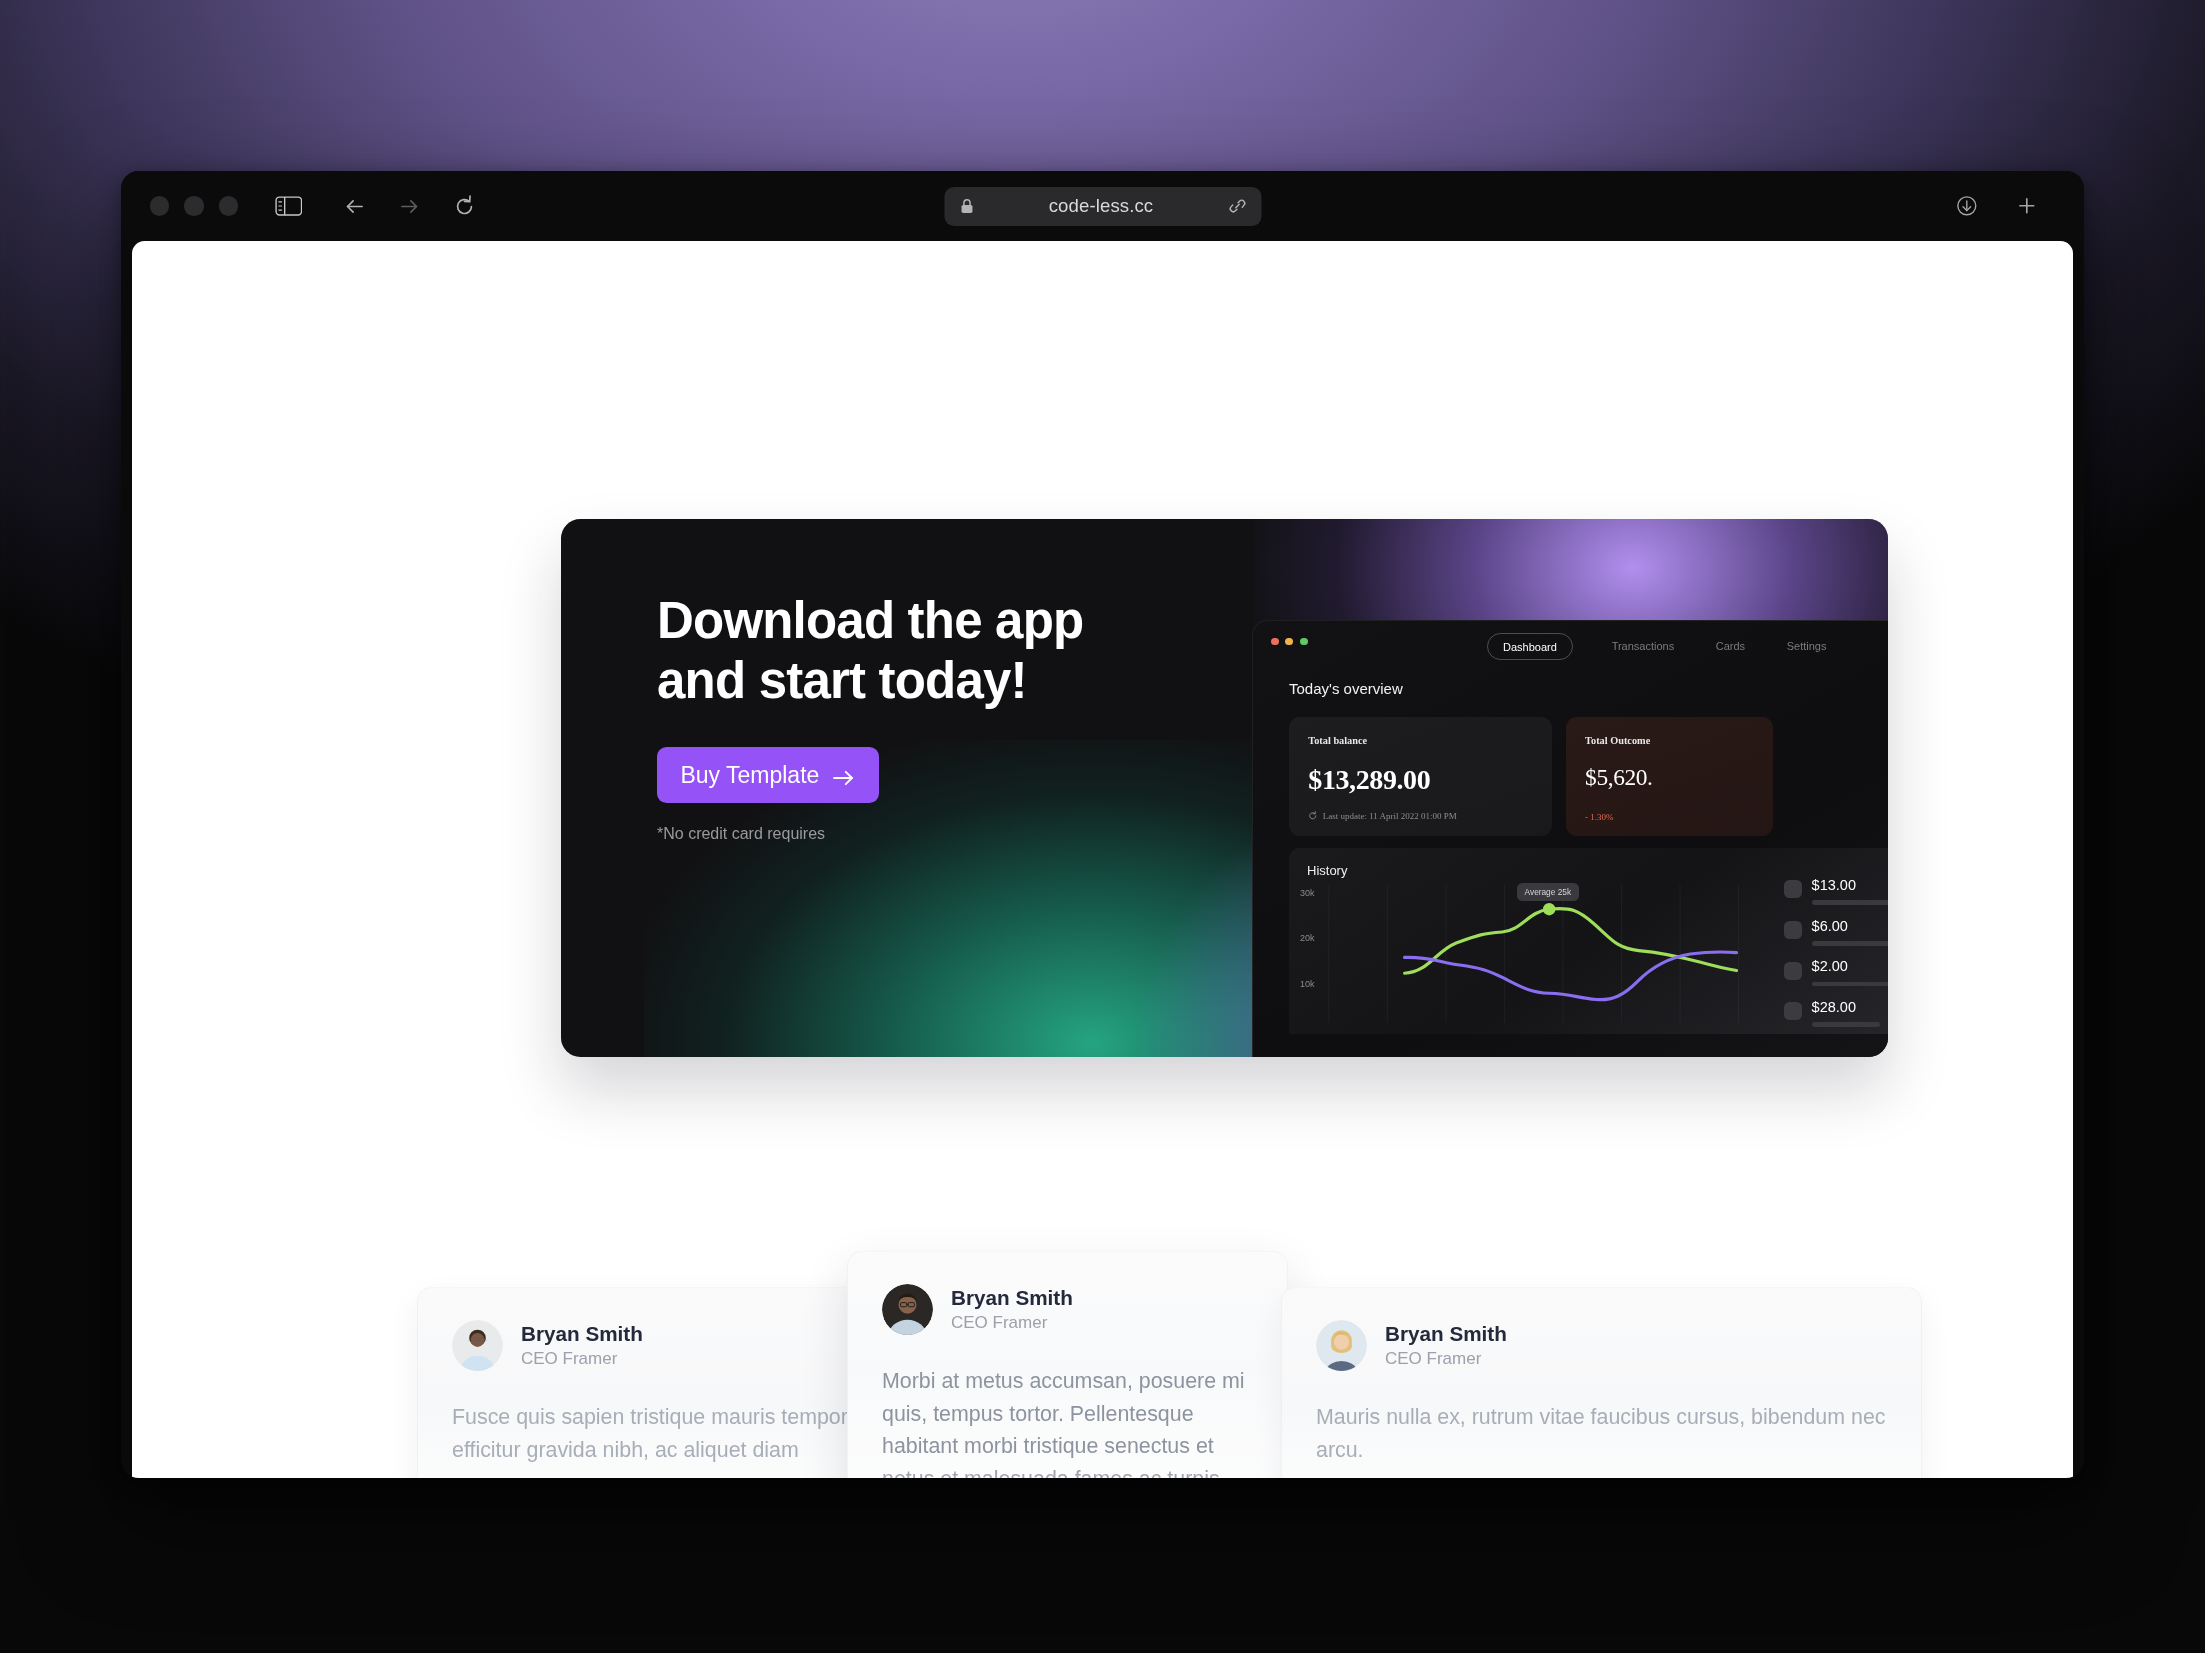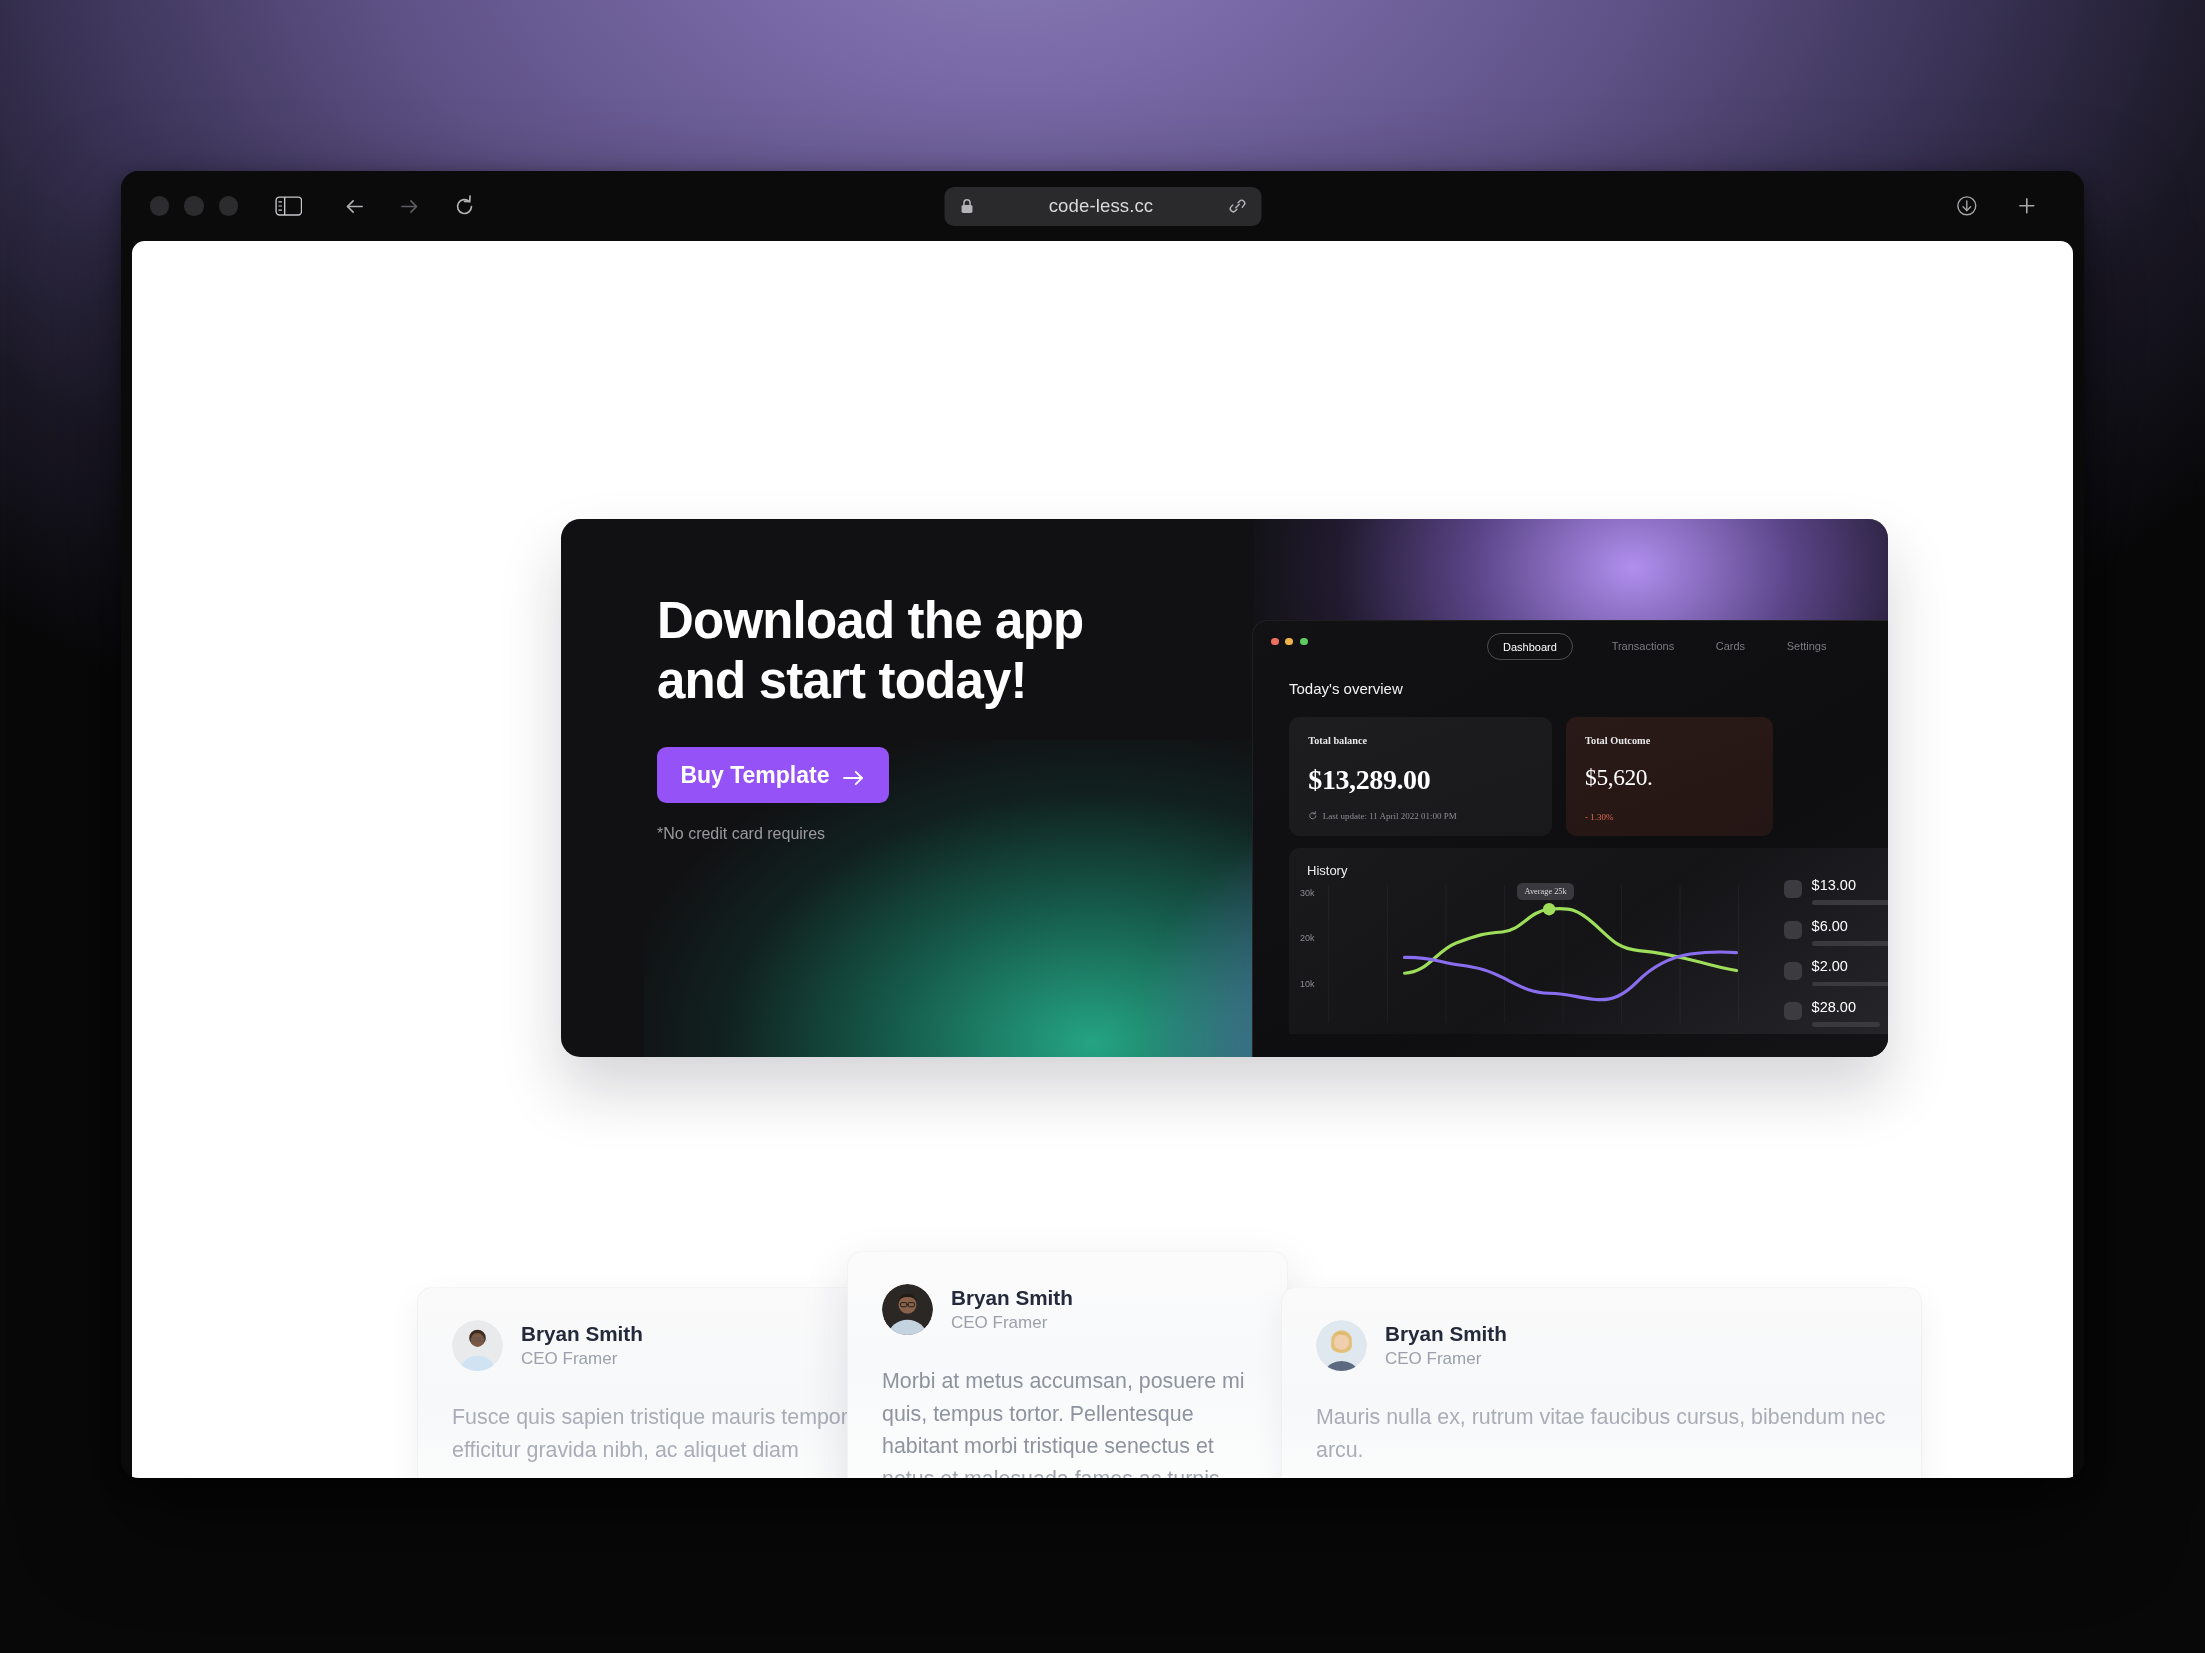--- a/index.html
+++ b/index.html
@@ -96,21 +96,21 @@
     color: #fff; font-size: 51px; font-weight: 700;
     line-height: 1.18; letter-spacing: -0.8px;
     white-space: pre-line;
   }
   .buy-btn {
     margin-top: 36px;
     display: inline-flex; align-items: center; gap: 12.4px;
     background: #9452f7;
     border: none; border-radius: 9.6px;
     padding: 14.5px 23.4px;
-    color: #fff; font-size: 23px; font-weight: 700;
+    color: #fff; font-size: 23px; font-weight: 400;
     font-family: "Liberation Sans", sans-serif;
     cursor: pointer;
   }
   .buy-btn .arrow { width: 23.4px; height: 18px; }
   .hero-note { margin-top: 22px; color: #9a9a9e; font-size: 16px; }
 
   
   .dash {
     position: absolute; left: 691px; top: 101px;
     width: 758px; height: 441px;
@@ -153,21 +153,21 @@
     border-radius: 11px 0 0 0;
     background: linear-gradient(145deg, #1a1a1d 0%, #141417 45%, #2a2a2e 100%);
     padding: 15px 0 0 18px;
     overflow: hidden;
   }
   .history-title { color: #f0f0f2; font-size: 13px; }
   .chart-wrap { position: absolute; left: 11px; top: 40px; width: 441px; height: 142px; }
   .chart-ytick { position: absolute; color: #8b8b90; font-size: 9px; }
   .tooltip {
     position: absolute; background: #3a3a3e; color: #d7d7da;
-    font-size: 8.3px; border-radius: 5.5px; padding: 4.1px 7.6px; font-family: Liberation Serif, serif;
+    font-size: 8.3px; border-radius: 5.5px; padding: 4.1px 7.6px;
   }
   .tx-list { position: absolute; left: 495px; top: 30px; width: 227px; }
   .tx-item { display: flex; align-items: flex-start; gap: 9.6px; margin-bottom: 13.8px; }
   .tx-sq { width: 18px; height: 18px; border-radius: 5.5px; background: #3c3c40; flex: 0 0 auto; margin-top: 2.1px; }
   .tx-amount { color: #fff; font-size: 14.5px; font-weight: 500; line-height: 1.1; }
   .tx-bar { height: 4.8px; border-radius: 2.8px; background: #3a3a3e; margin-top: 6.2px; }
 
   
   .say-title {
     position: absolute; left: 0; right: 0; top: 856px;

